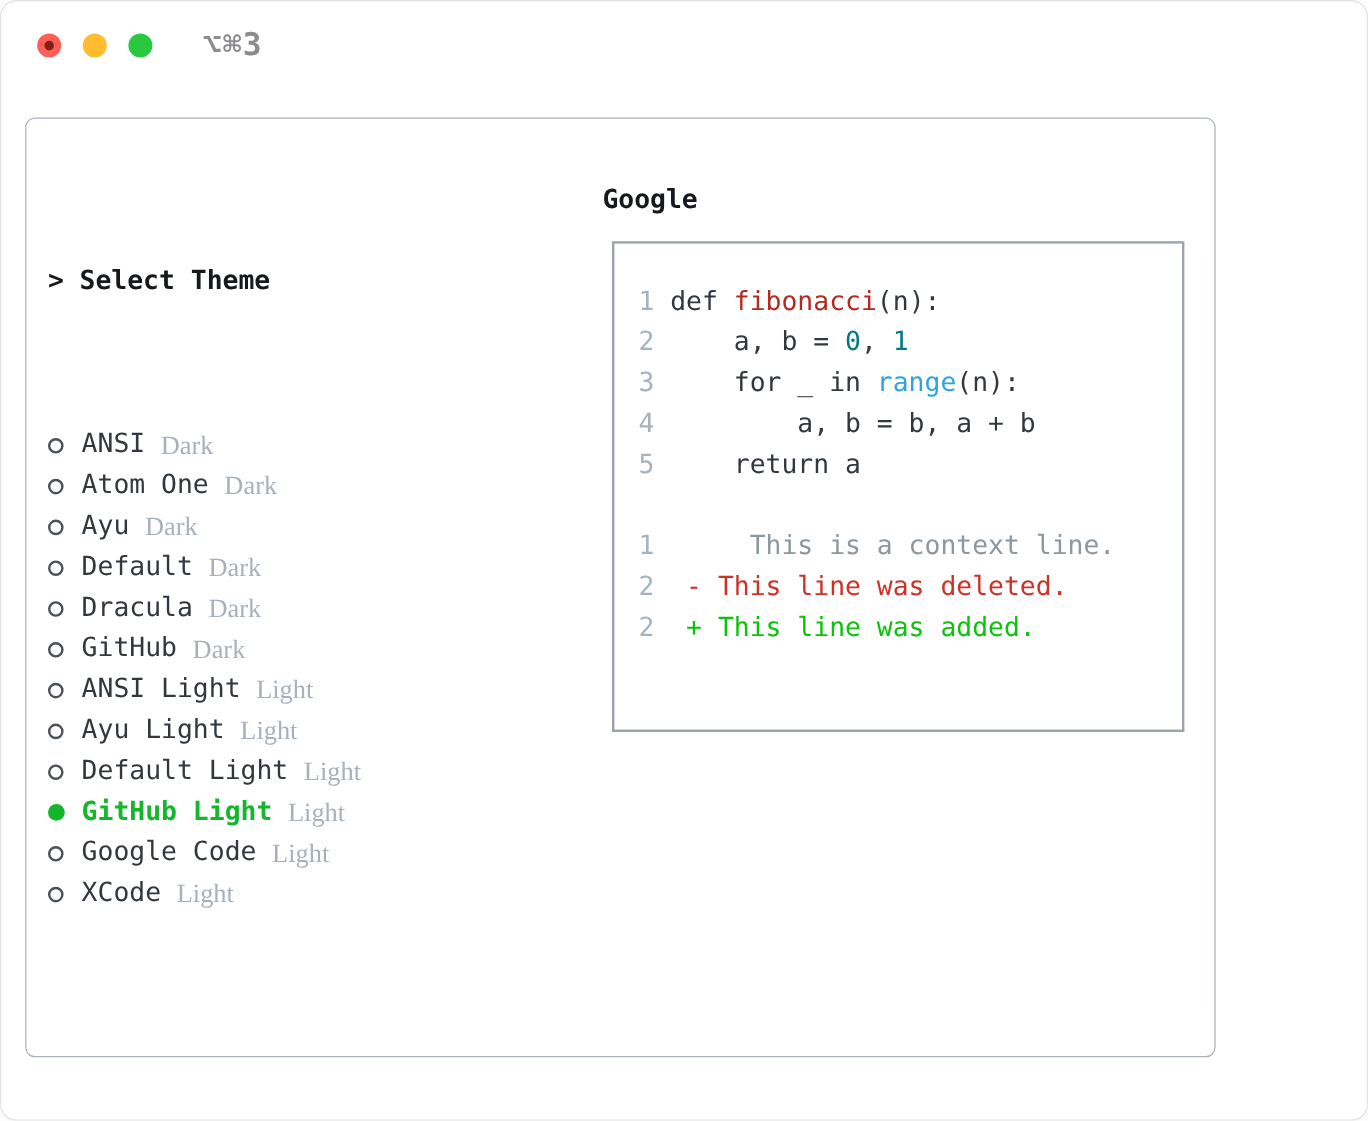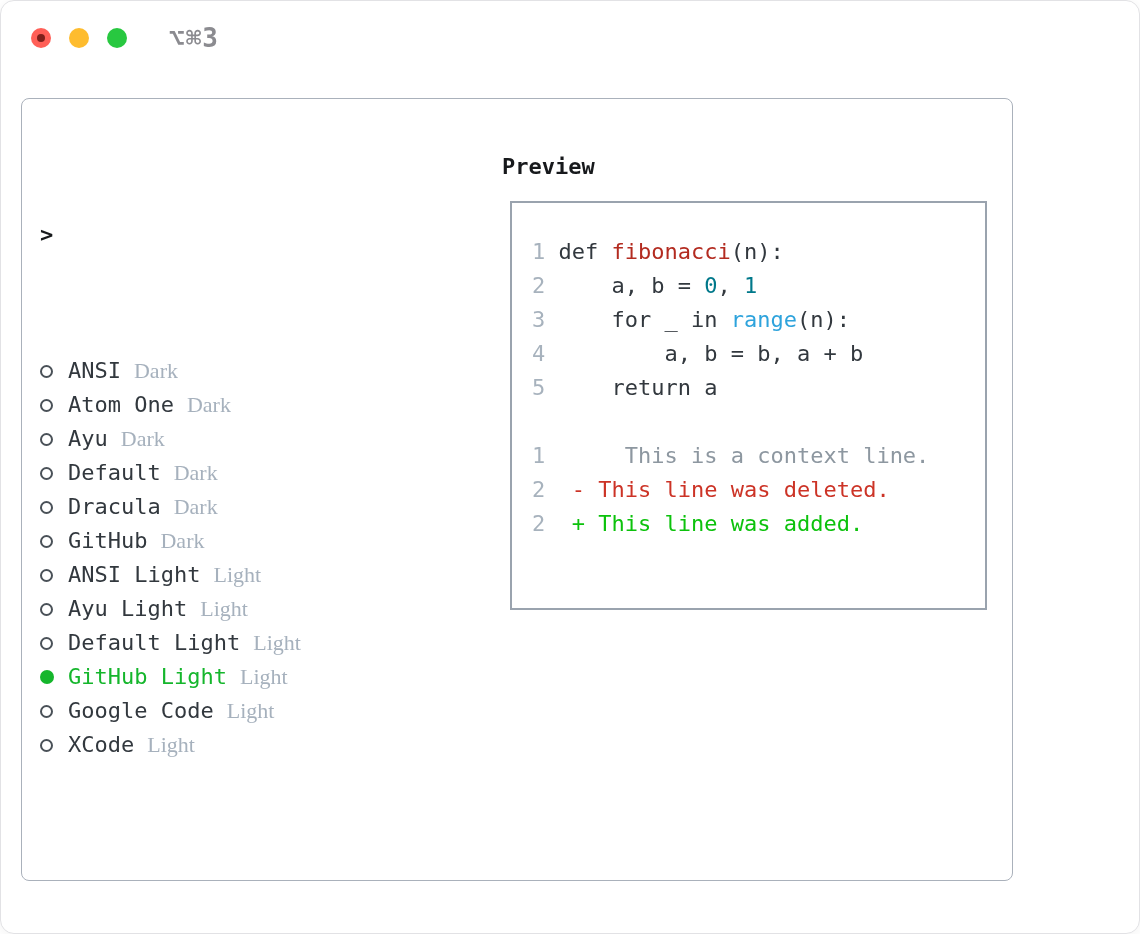--- a/index.html
+++ b/index.html
@@ -23,21 +23,21 @@
     border:1.5px solid var(--border_main);border-radius:8px;box-sizing:border-box;background:#fff;
   }
   .left-col{position:absolute;left:18px;top:51px;width:440px;font-size:22px;line-height:34px;white-space:pre;}
   .row{height:34px;display:flex;align-items:center;}
   .spacer{height:34px;}
   .heading{color:var(--heading);font-weight:700;}
   .prompt{color:var(--heading);font-weight:700;margin-right:13px;}
   .bullet{flex:0 0 auto;width:13px;height:13px;border-radius:50%;border:2px solid var(--radio);box-sizing:border-box;margin-right:15px;}
   .bullet.sel{border:none;width:14px;height:14px;background:var(--green);margin-right:14px;}
   .tname{color:var(--text);}
-  .tname.sel{color:var(--green);}
+  .tname.sel{color:var(--green);font-weight:bold;}
   .tvar{color:var(--muted);margin-left:13px;font-family:Liberation Serif, serif;}
   
   .preview-title{position:absolute;left:480px;top:51px;font-size:22px;line-height:34px;}
   .preview-box{
     position:absolute;left:488px;top:102px;width:477px;height:409px;
     border:2px solid var(--border_preview);box-sizing:border-box;background:#fff;
   }
   .code{padding:32px 0 0 20px;font-size:22px;line-height:34px;white-space:pre;}
   .crow{height:34px;}
   .gut{color:var(--gutter);}
@@ -51,34 +51,34 @@
     <div class="light red"></div>
     <div class="light yellow"></div>
     <div class="light green"></div>
     <div class="wintitle">⌥⌘3</div>
   </div>
 
   <div class="main-box">
 
     <div class="left-col">
       <div class="row">
-        <span class="prompt">&gt;</span>
+        <span class="prompt">&gt;</span><span class="heading">Select Theme</span>
       </div>
 
       <div id="theme-list"><div class="row"><span class="bullet"></span><span class="tname">ANSI</span><span class="tvar">Dark</span></div><div class="row"><span class="bullet"></span><span class="tname">Atom One</span><span class="tvar">Dark</span></div><div class="row"><span class="bullet"></span><span class="tname">Ayu</span><span class="tvar">Dark</span></div><div class="row"><span class="bullet"></span><span class="tname">Default</span><span class="tvar">Dark</span></div><div class="row"><span class="bullet"></span><span class="tname">Dracula</span><span class="tvar">Dark</span></div><div class="row"><span class="bullet"></span><span class="tname">GitHub</span><span class="tvar">Dark</span></div><div class="row"><span class="bullet"></span><span class="tname">ANSI Light</span><span class="tvar">Light</span></div><div class="row"><span class="bullet"></span><span class="tname">Ayu Light</span><span class="tvar">Light</span></div><div class="row"><span class="bullet"></span><span class="tname">Default Light</span><span class="tvar">Light</span></div><div class="row"><span class="bullet sel"></span><span class="tname sel">GitHub Light</span><span class="tvar">Light</span></div><div class="row"><span class="bullet"></span><span class="tname">Google Code</span><span class="tvar">Light</span></div><div class="row"><span class="bullet"></span><span class="tname">XCode</span><span class="tvar">Light</span></div></div>
 
       <div class="spacer"></div>
 
       
 
       
 
       
     </div>
 
-    <div class="preview-title heading">Preview</div>
+    <div class="preview-title heading">Google</div>
 
     <div class="preview-box">
       <div class="code" id="code-block"><div class="crow"><span class="gut">1 </span><span style="color: rgb(50, 56, 62);">def </span><span style="color: rgb(179, 43, 32);">fibonacci</span><span style="color: rgb(50, 56, 62);">(n):</span></div><div class="crow"><span class="gut">2 </span><span style="color: rgb(50, 56, 62);">    a, b = </span><span style="color: rgb(0, 120, 138);">0</span><span style="color: rgb(50, 56, 62);">, </span><span style="color: rgb(0, 120, 138);">1</span></div><div class="crow"><span class="gut">3 </span><span style="color: rgb(50, 56, 62);">    for _ in </span><span style="color: rgb(46, 163, 220);">range</span><span style="color: rgb(50, 56, 62);">(n):</span></div><div class="crow"><span class="gut">4 </span><span style="color: rgb(50, 56, 62);">        a, b = b, a + b</span></div><div class="crow"><span class="gut">5 </span><span style="color: rgb(50, 56, 62);">    return a</span></div><div class="crow"><span class="gut"></span></div><div class="crow"><span class="gut">1 </span><span style="color: rgb(141, 151, 160);">     This is a context line.</span></div><div class="crow"><span class="gut">2 </span><span style="color: rgb(204, 51, 38);"> - This line was deleted.</span></div><div class="crow"><span class="gut">2 </span><span style="color: rgb(12, 194, 12);"> + This line was added.</span></div></div>
     </div>
 
   </div>
 </div>
 
 </body></html>

